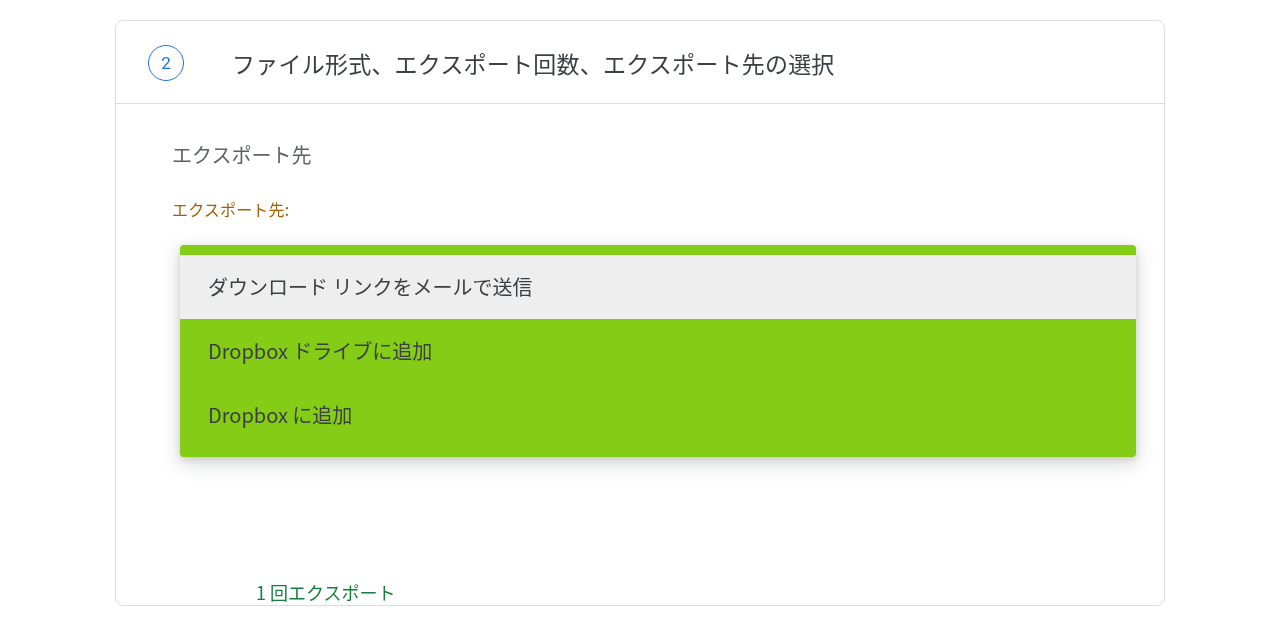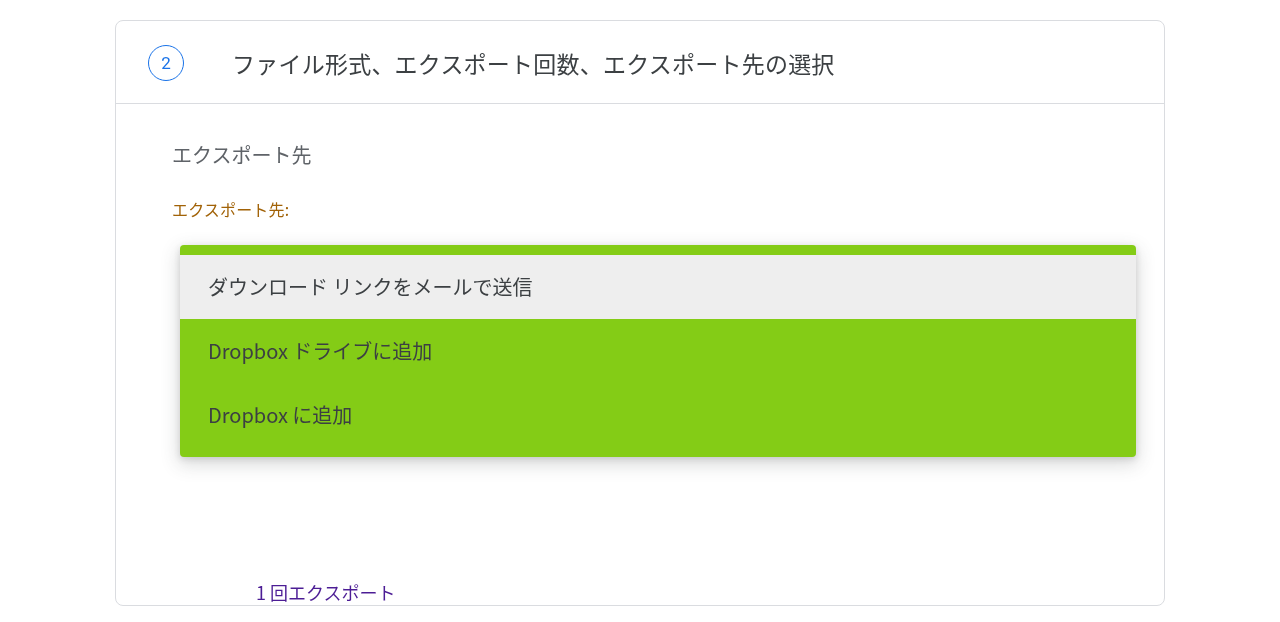--- a/index.html
+++ b/index.html
@@ -85,21 +85,21 @@
       cursor: pointer;
       line-height: 1.4;
     }
     .dropdown-item.selected {
       background: #eeeeee;
     }
     .below-text {
       margin-top: 340px;
       padding: 18px 0 0 84px;
       font-size: 18px;
-      color: #4c1d95;
+      color: #15803d;
     }
   </style>
 </head>
 <body>
 
 <div class="card">
 
   <div class="card-header">
     <div class="step-badge">
       <span>2</span>

